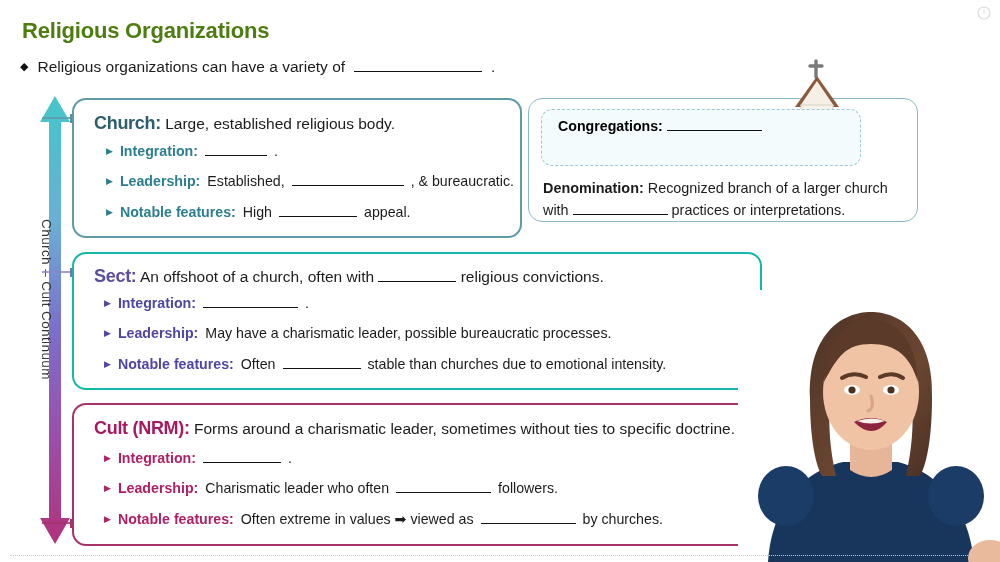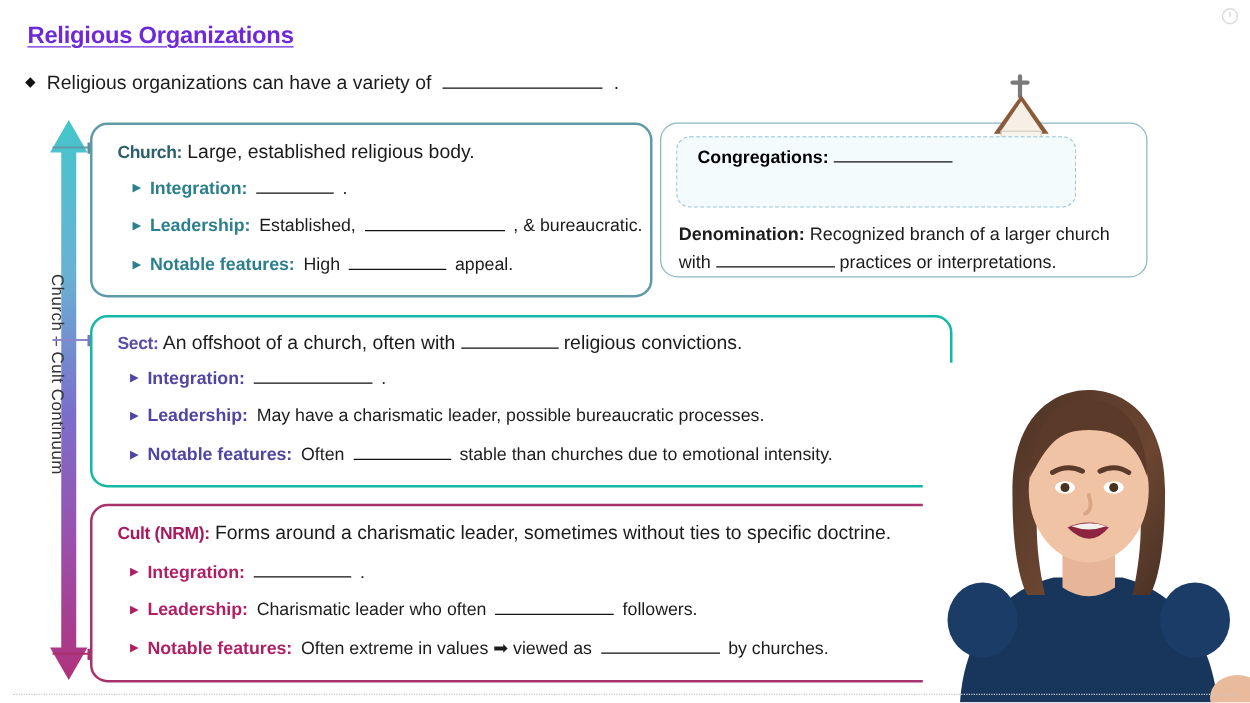--- a/index.html
+++ b/index.html
@@ -8,22 +8,22 @@
     background:#ffffff;
     font-family:"Liberation Sans", sans-serif;
     overflow:hidden;
     position:relative;
   }
   .slide{position:absolute;inset:0;background:#fff;}
 
   
   .title{
     position:absolute;left:22px;top:18px;
-    font-size:19px;font-weight:bold;color:#6d28d9;
-    text-decoration:underline;text-underline-offset:3px;
+    font-size:22px;font-weight:bold;color:#4d7c0f;
+    text-underline-offset:3px;
     letter-spacing:-0.2px;
   }
 
   
   .lead{
     position:absolute;left:20px;top:58px;
     font-size:15.5px;color:#1c1c1c;
     display:flex;align-items:baseline;gap:9px;white-space:nowrap;
   }
   .lead .dia{font-size:11px;line-height:1;color:#111;position:relative;top:-2px;}
@@ -41,21 +41,21 @@
     white-space:nowrap;letter-spacing:.4px;
   }
   .axis-arrow{position:absolute;left:24px;top:0;}
 
   
   .card{
     position:absolute;background:#fff;
     border-radius:14px;box-sizing:border-box;
   }
   .card .head{font-size:15.5px;color:#1c1c1c;line-height:1.25;}
-  .card .head b{font-size:14px;letter-spacing:-0.3px;}
+  .card .head b{font-size:18px;letter-spacing:-0.3px;}
   .row{
     display:flex;align-items:baseline;gap:7px;
     font-size:14.2px;color:#1c1c1c;line-height:1.3;white-space:nowrap;
   }
   .row .tri{font-size:9px;position:relative;top:-2px;}
   .row b{font-weight:bold;}
 
   
   #card-church{left:72px;top:98px;width:450px;height:140px;border:2px solid #5e9aa8;}
   #card-church .head{position:absolute;left:20px;top:12px;}

